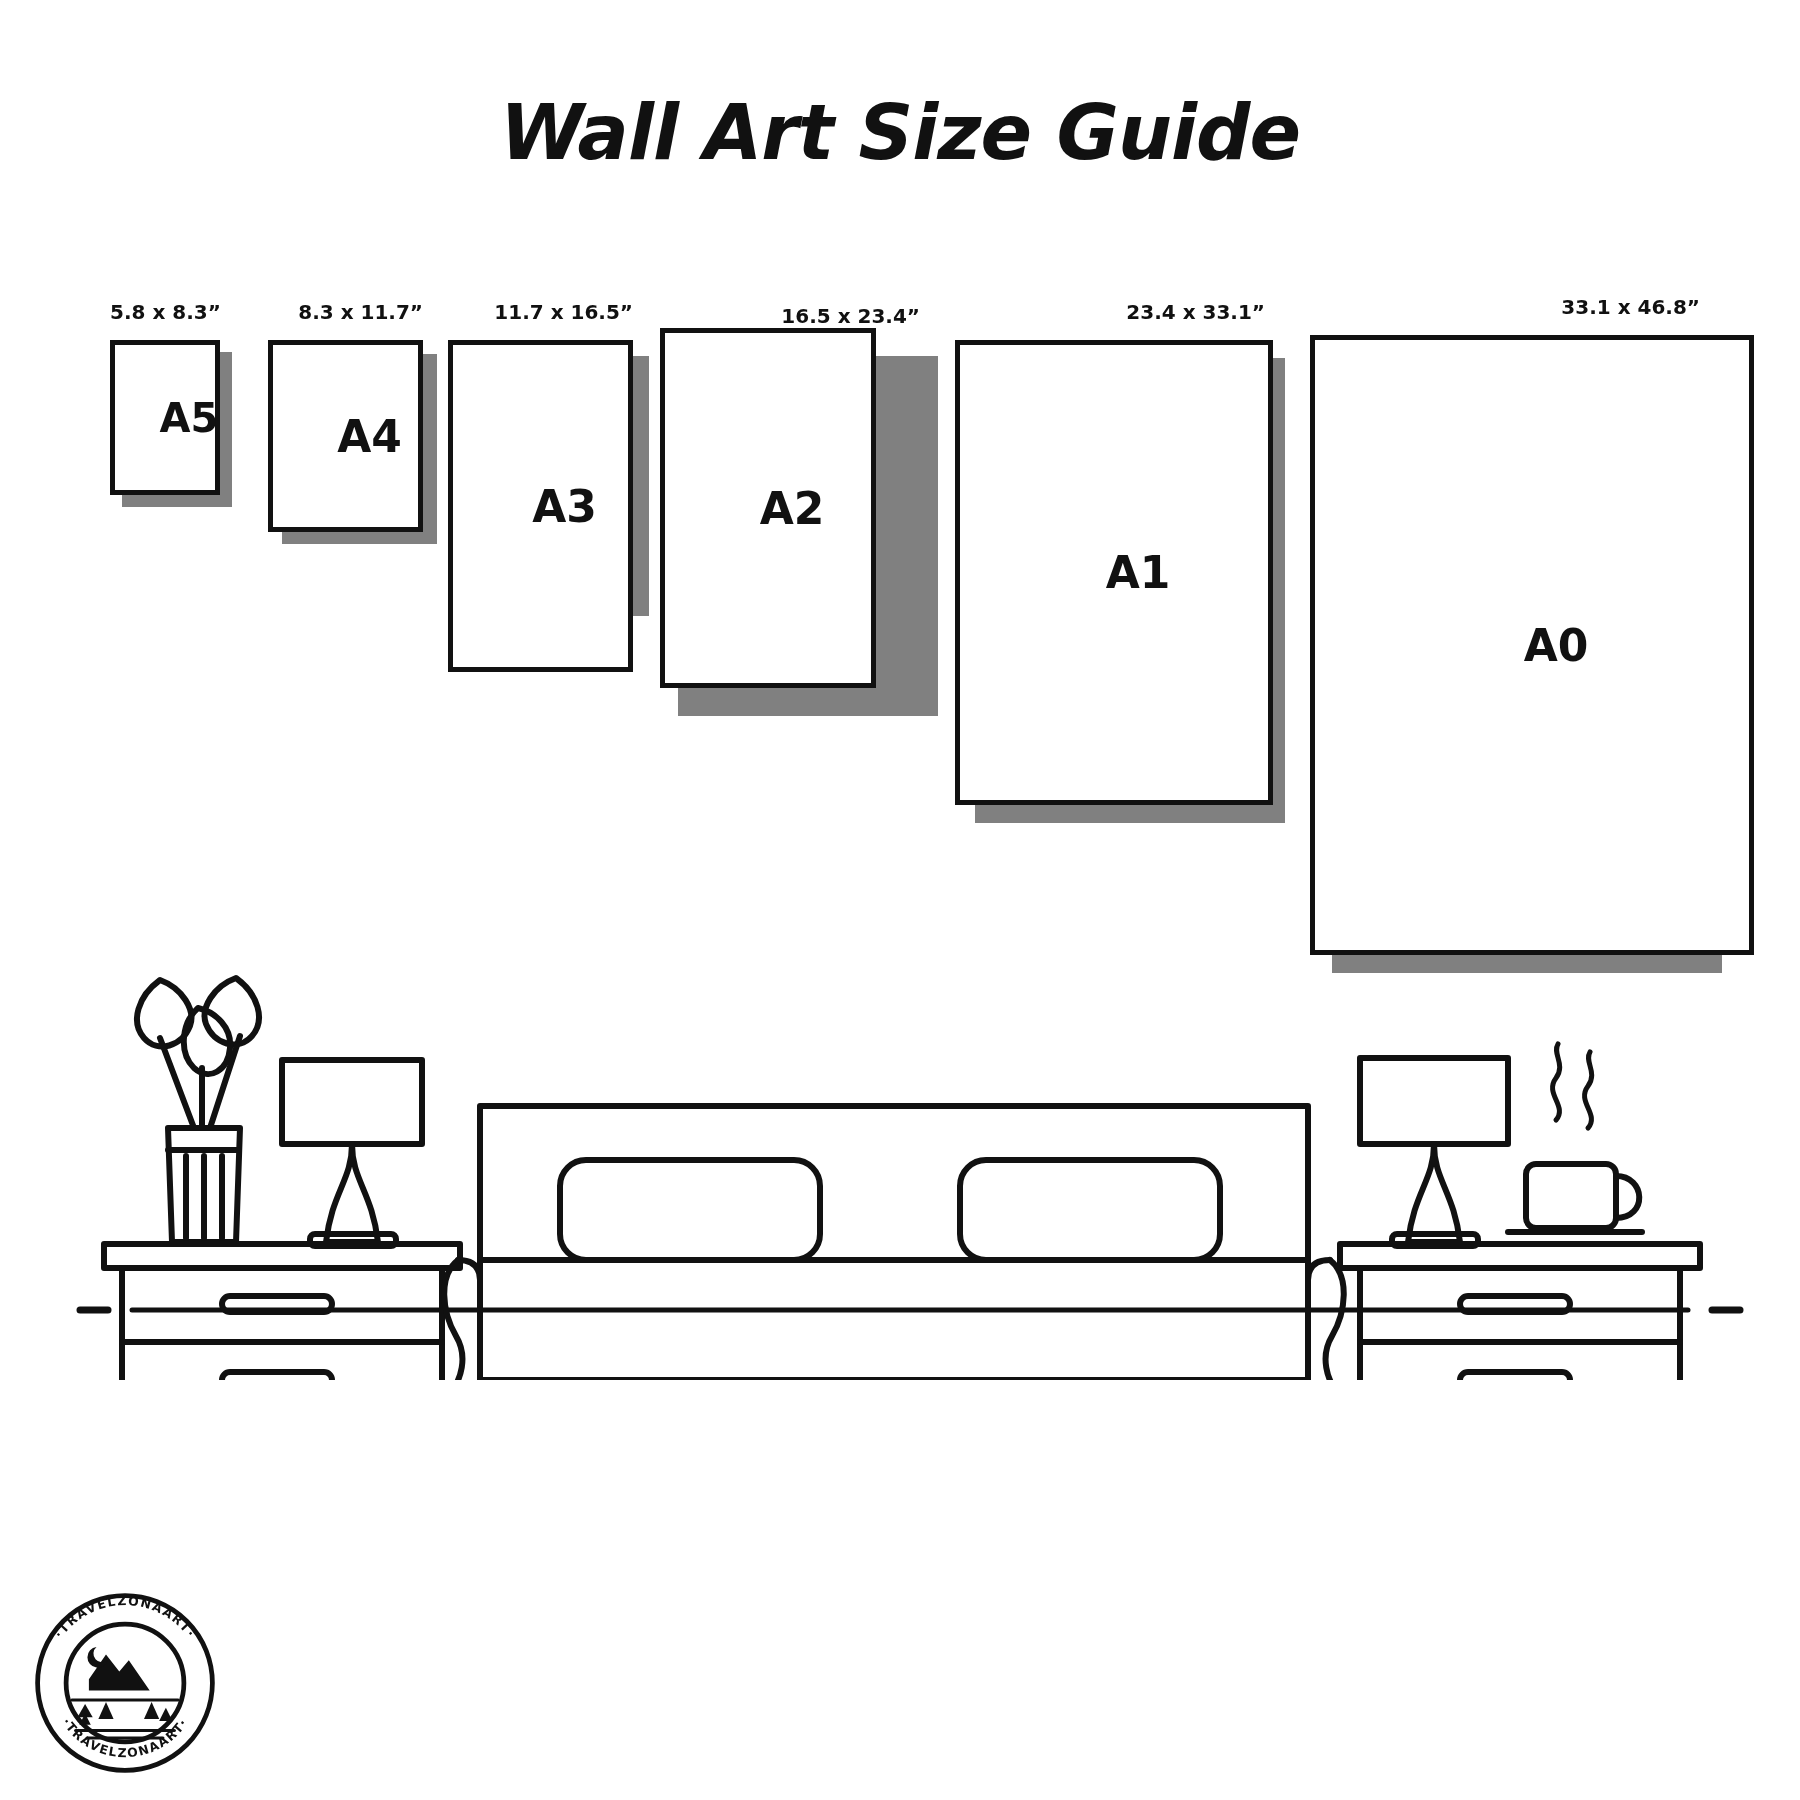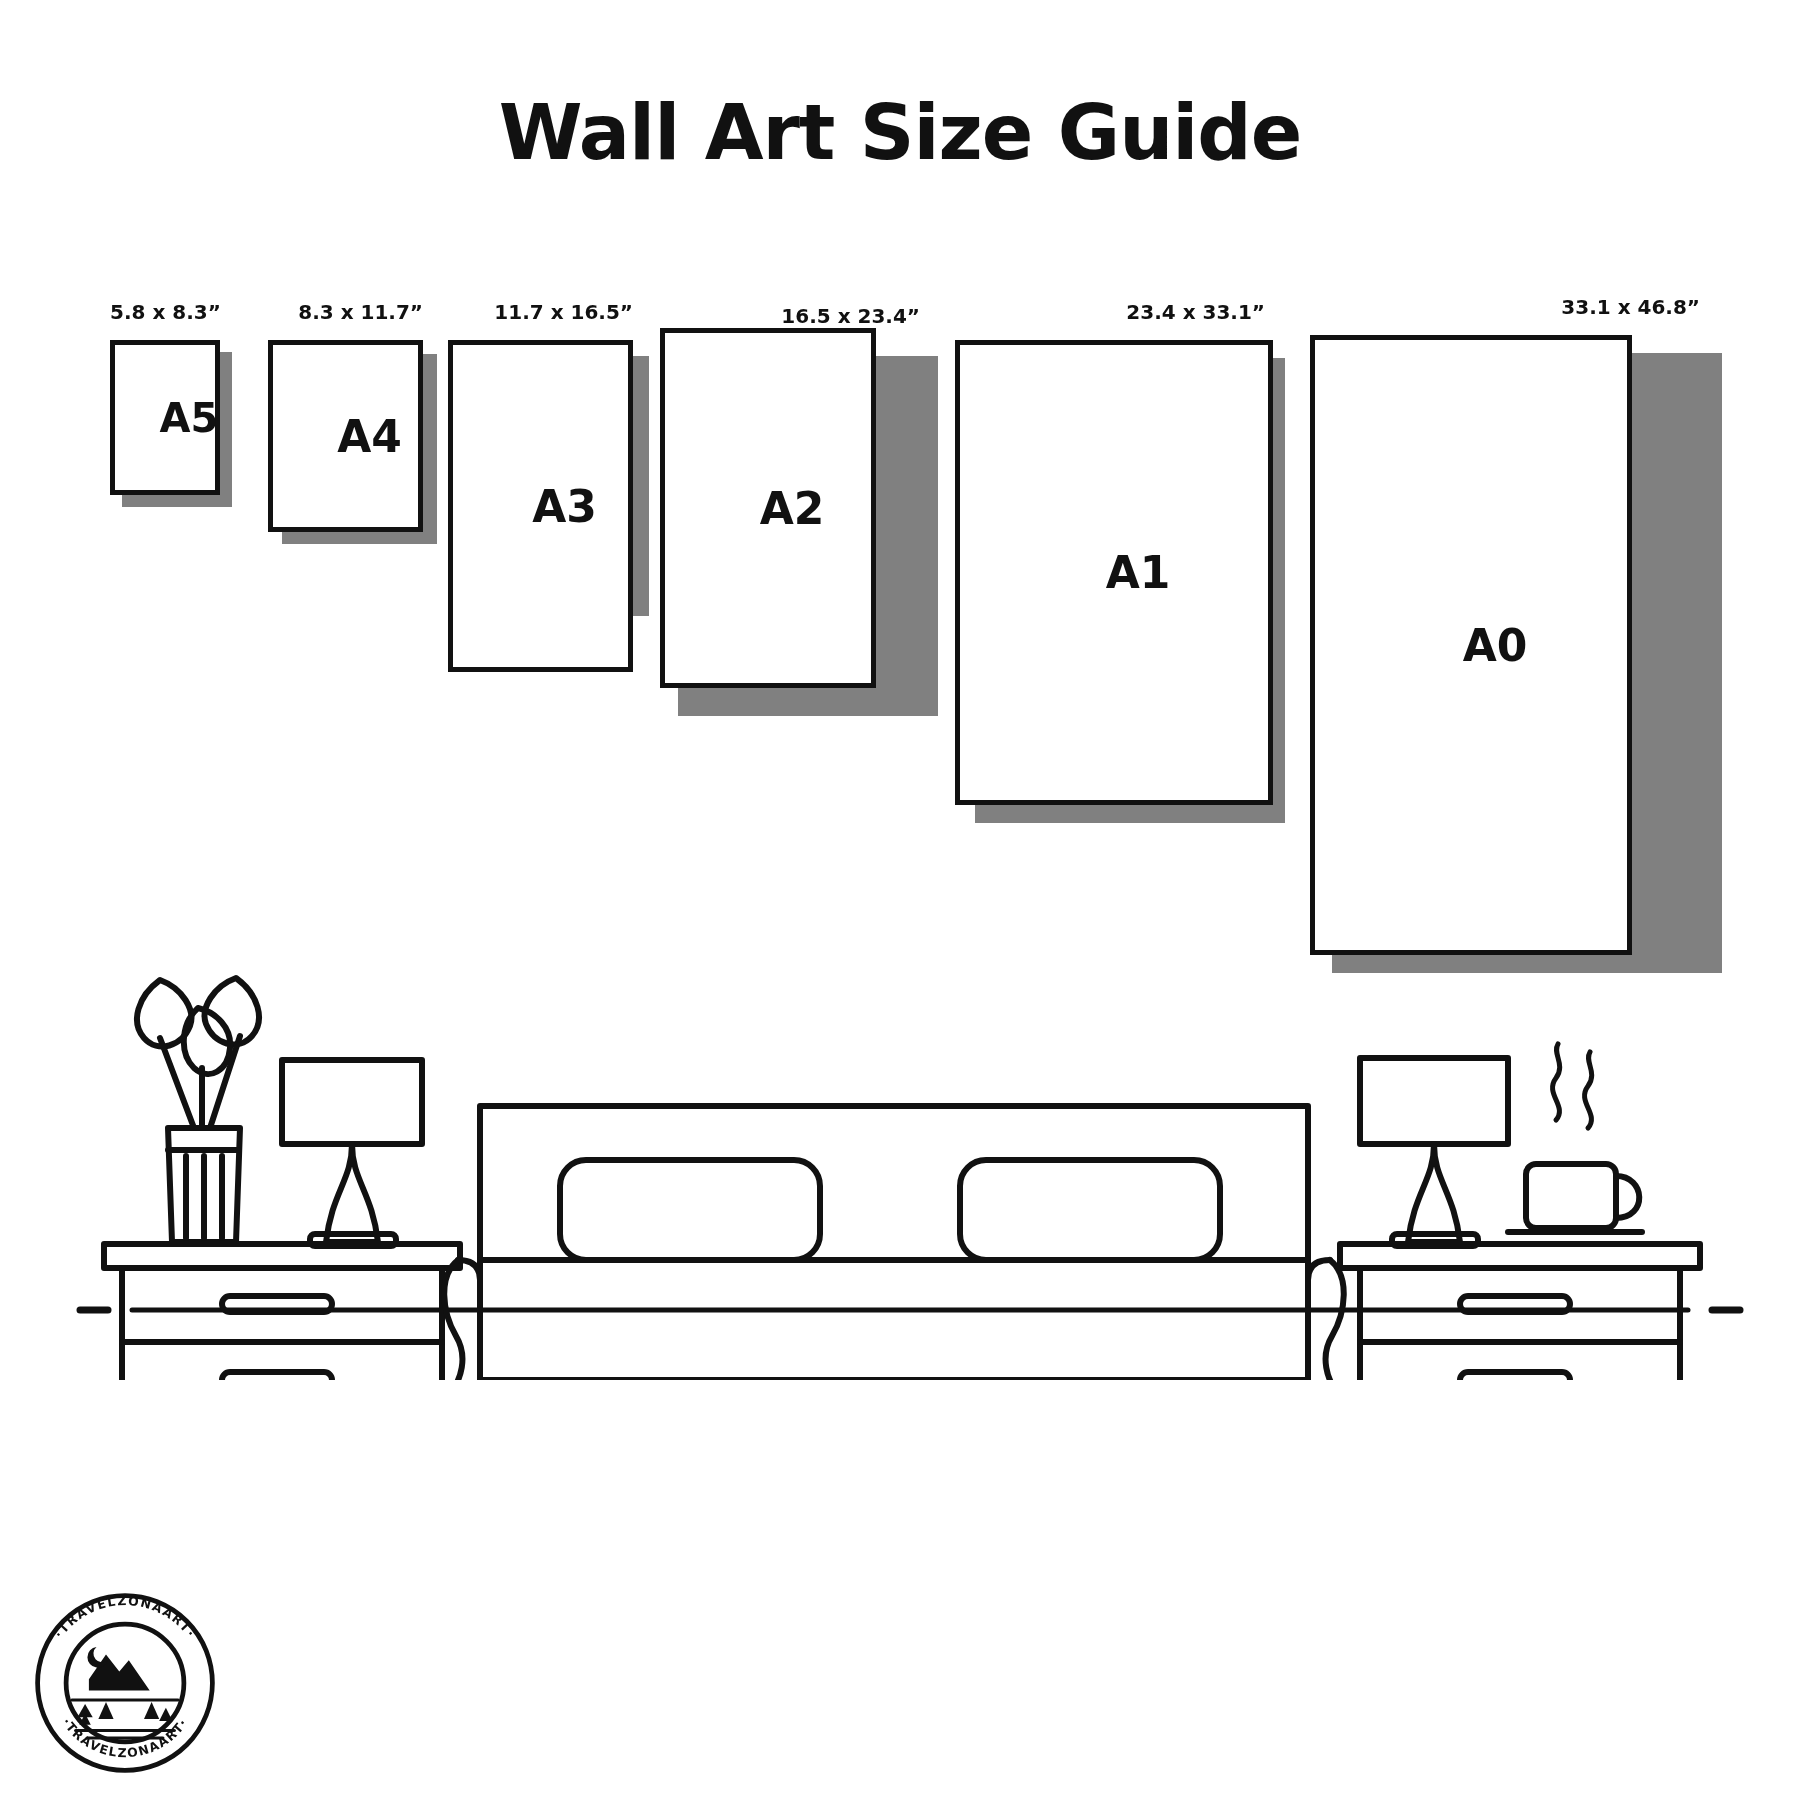--- a/index.html
+++ b/index.html
@@ -27,20 +27,21 @@
     position: absolute;
     top: 88px;
     left: 0;
     width: 1800px;
     text-align: center;
     font-size: 76px;
     font-weight: bold;
     letter-spacing: -1px;
     color: #111111;
     font-family: "DejaVu Sans", sans-serif;
+    font-style: italic;
   }
 
   
   #poster-row {
     position: absolute;
     left: 0;
     top: 0;
     width: 1800px;
     height: 1000px;
   }
@@ -153,21 +154,21 @@
       <div class="poster-label" style="top:0px;">23.4 x 33.1”</div>
       <div class="poster-shadow" style="left:20px; top:58px; width:310px; height:465px;"></div>
       <div class="poster-frame" style="left:0px; top:40px; width:318px; height:465px;">
         <span class="poster-name">A1</span>
       </div>
     </div>
 
     <div class="poster-group" style="left:1310px; top:295px; width:390px;">
       <div class="poster-label" style="top:0px;">33.1 x 46.8”</div>
       <div class="poster-shadow" style="left:22px; top:58px; width:390px; height:620px;"></div>
-      <div class="poster-frame" style="left:0px; top:40px; width:322px; height:620px;">
+      <div class="poster-frame" style="left:0px; top:40px; width:444px; height:620px;">
         <span class="poster-name">A0</span>
       </div>
     </div>
 
   </div>
 
   <svg id="scene" viewBox="0 0 1700 420" fill="none" stroke="#111111" stroke-width="6" stroke-linecap="round" stroke-linejoin="round">
 
     <line x1="20" y1="350" x2="48" y2="350" stroke-width="7"></line>
     <line x1="1652" y1="350" x2="1680" y2="350" stroke-width="7"></line>

